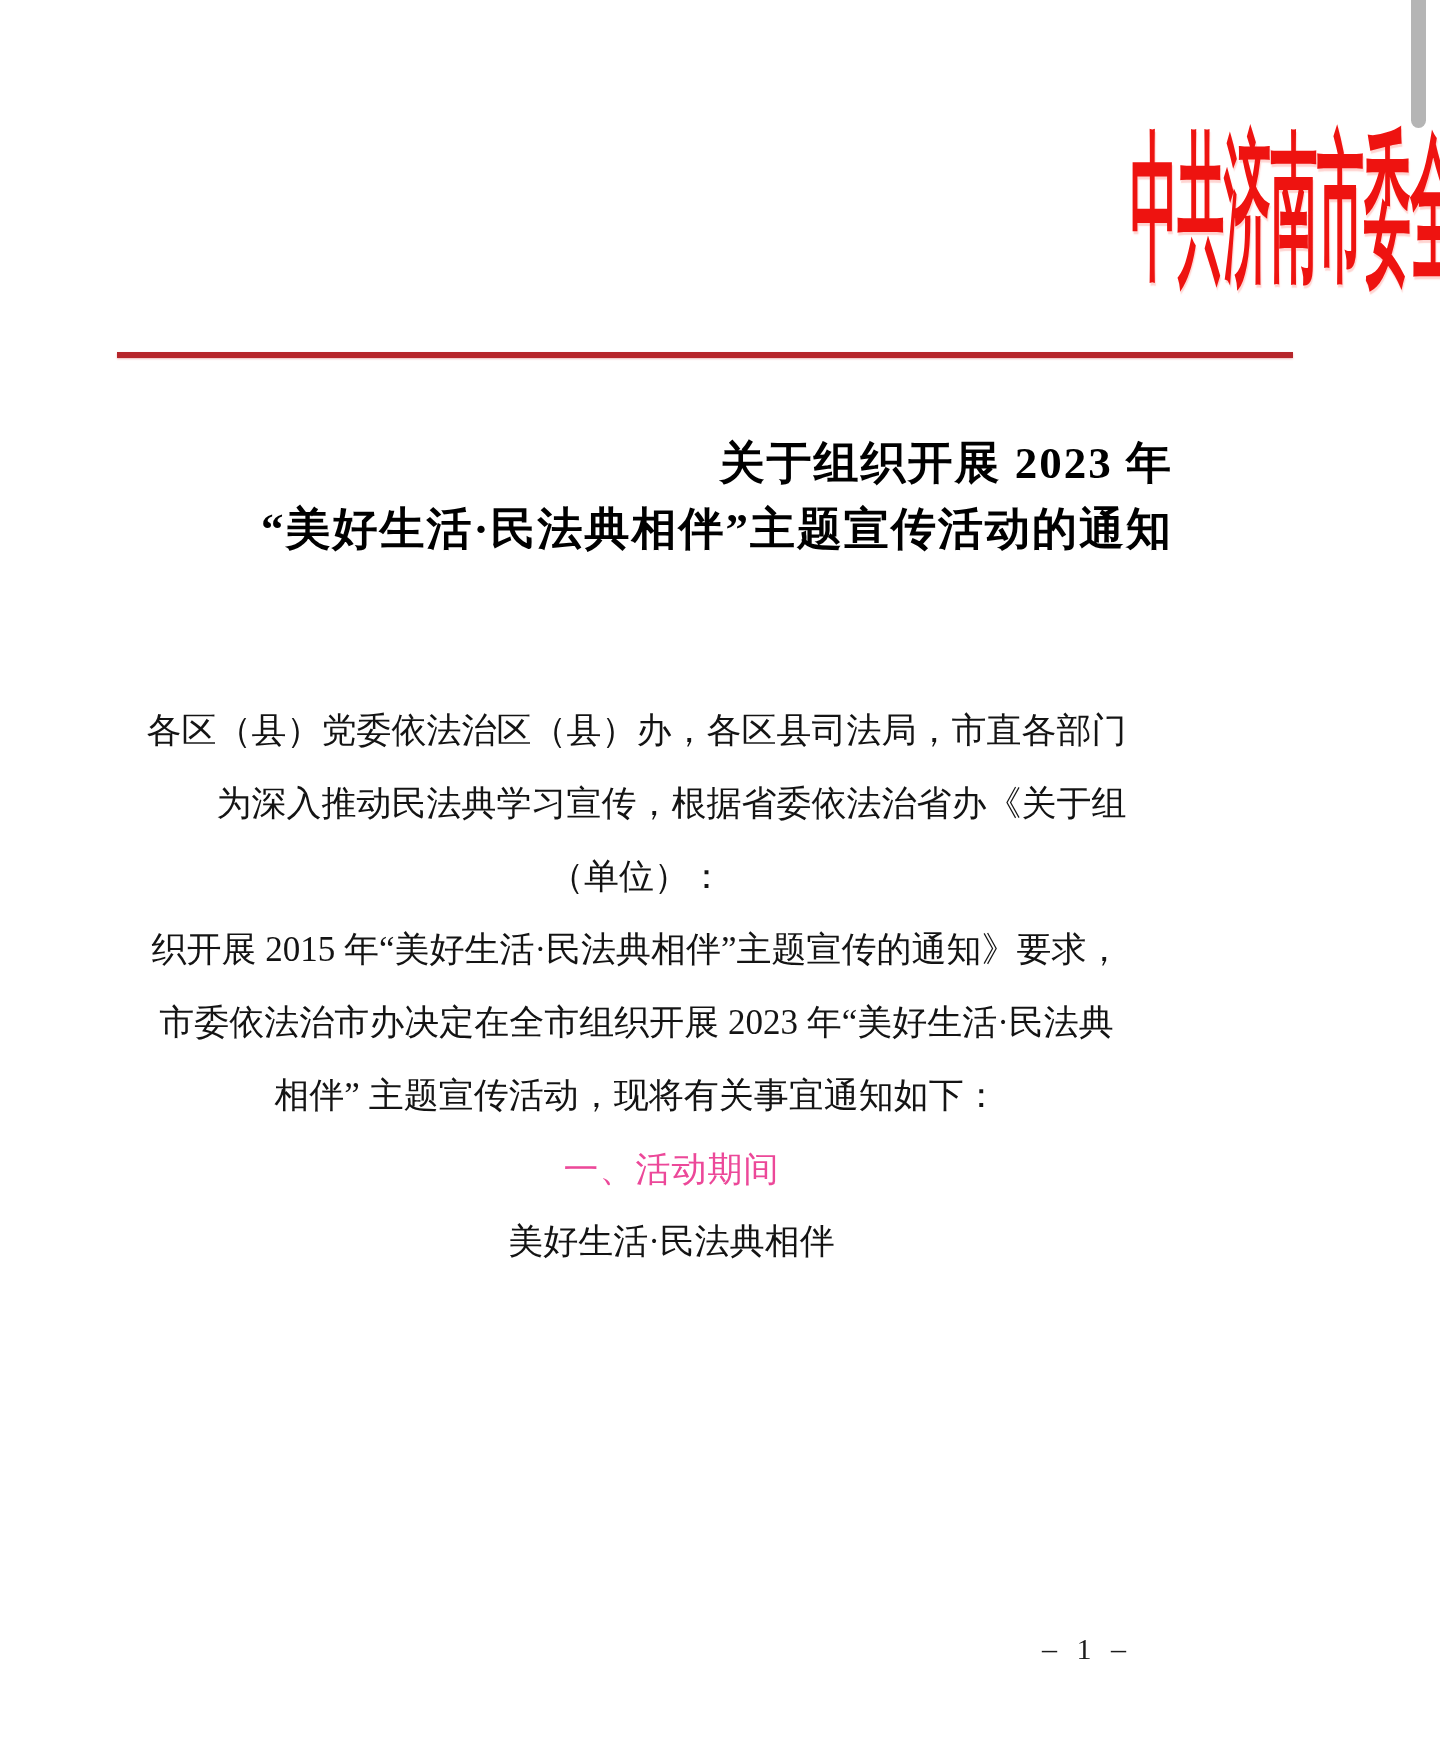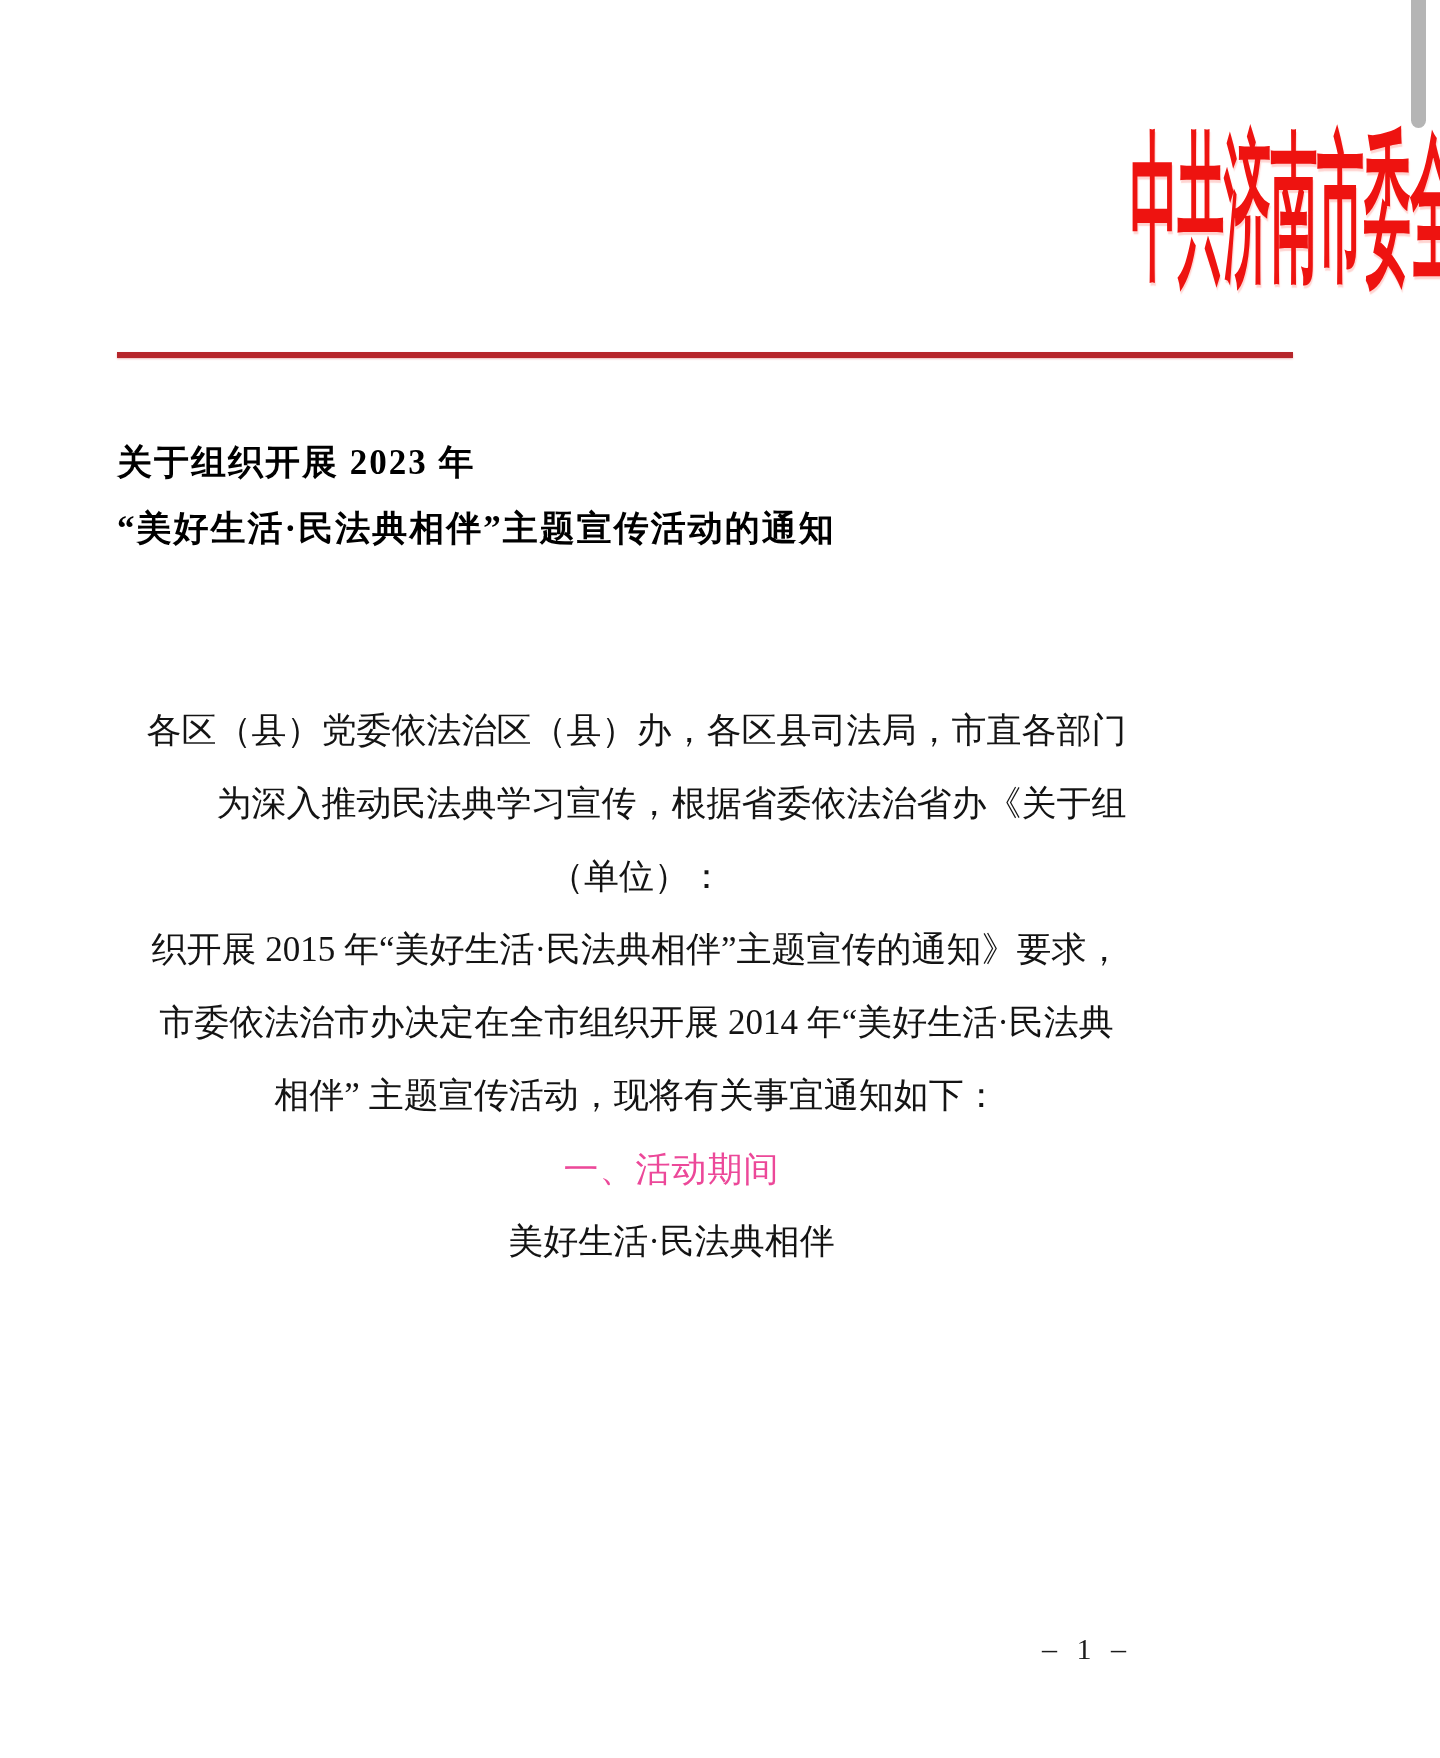--- a/index.html
+++ b/index.html
@@ -56,23 +56,23 @@
   .red-rule {
     margin-top: 52px;
     width: 1176px;
     height: 6px;
     background: var(--rule-red, #b6262b);
     box-shadow: 0 1px 2px rgba(214, 80, 80, 0.4);
   }
 
   .doc-title {
     margin-top: 72px;
-    text-align: left;
+    text-align: right;
     font-weight: bold;
-    font-size: 35px;
+    font-size: 45px;
     line-height: 66px;
     letter-spacing: 2px;
     color: #000;
   }
 
   .body-text {
     margin-top: 132px;
     margin-left: 27px;
     width: 985px;
     font-size: 35px;
@@ -117,21 +117,21 @@
       <div>关于组织开展 2023 年</div>
       <div>“美好生活·民法典相伴”主题宣传活动的通知</div>
     </div>
 
     <div class="body-text">
       <div class="line">各区（县）党委依法治区（县）办，各区县司法局，市直各部门</div>
       <div class="line indent">为深入推动民法典学习宣传，根据省委依法治省办《关于组</div>
 
       <div class="line">（单位）：</div>
       <div class="line">织开展 2015 年“美好生活·民法典相伴”主题宣传的通知》要求，</div>
-      <div class="line">市委依法治市办决定在全市组织开展 2014 年“美好生活·民法典</div>
+      <div class="line">市委依法治市办决定在全市组织开展 2023 年“美好生活·民法典</div>
       <div class="line">相伴” 主题宣传活动，现将有关事宜通知如下：</div>
 
       <div class="line indent heading">一、活动期间</div>
 
       <div class="line indent">美好生活·民法典相伴</div>
     </div>
 
   </div>
 
   <div class="page-number">– 1 –</div>

